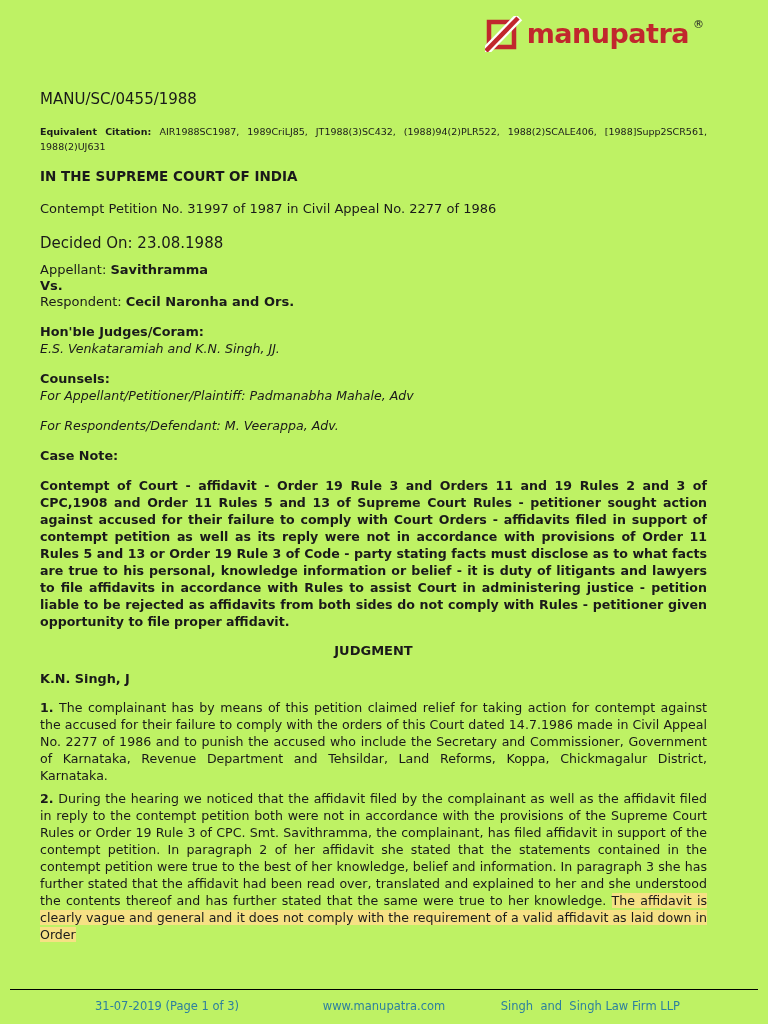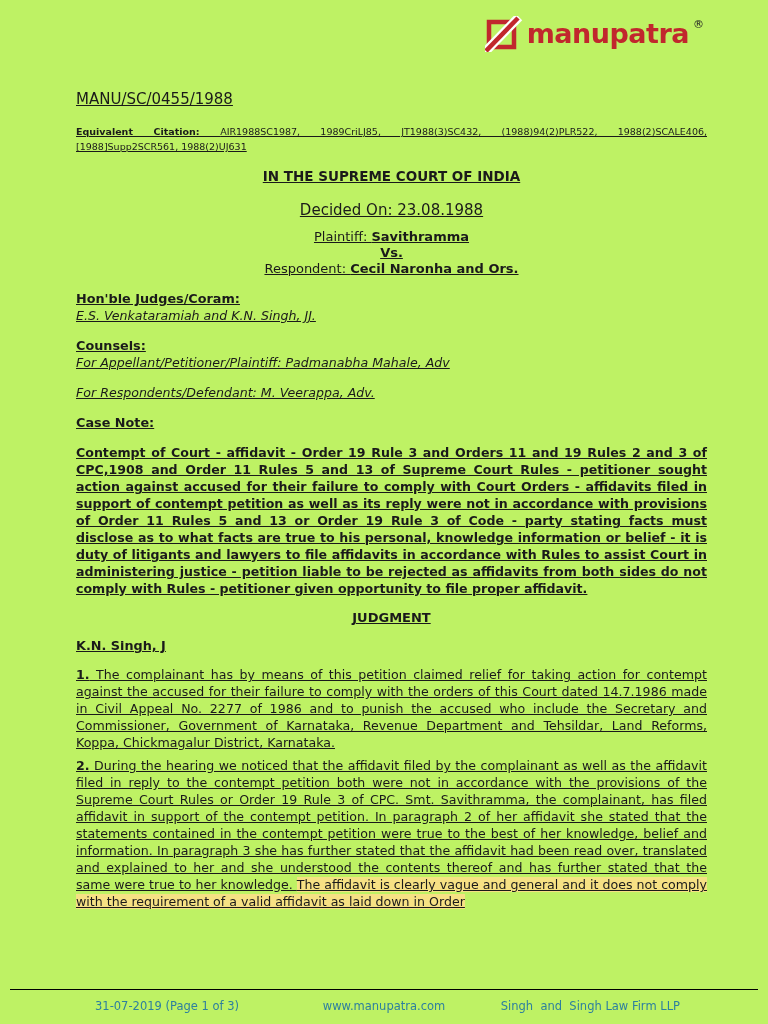--- a/index.html
+++ b/index.html
@@ -15,28 +15,28 @@
   .logo {
     position:absolute; top:16px; right:64px;
     display:flex; align-items:center; gap:4px;
   }
   .logo-brand {
     font-size:27px; font-weight:bold; letter-spacing:-0.5px;
     color:#c1272d; line-height:34px;
   }
   .logo-reg { font-size:11px; color:#222; vertical-align:top; position:relative; top:-10px; font-weight:normal; }
   
-  .content { padding:90px 61px 0 76px;text-decoration:underline; }
+  .content { padding:90px 61px 0 40px; }
   .docket { font-size:15px; margin:0 0 9px 0; font-weight:normal; }
   .citation {
     font-size:9.5px; line-height:15px; text-align:justify;
     margin:16px 0 14px 0; color:#1a1a1a;
   }
   .citation b { font-weight:bold; }
-  .center { text-align:center; }
+  .center { text-align:left; }
   .court-heading { font-size:13.5px; font-weight:bold; margin:0 0 17px 0; }
   .petition-line { font-size:13px; margin:0 0 18px 0; }
   .decided-line { font-size:15px; margin:0 0 10px 0; }
   .parties { font-size:13px; line-height:16px; margin:0 0 13px 0; }
   .b { font-weight:bold; }
   .i { font-style:italic; }
   .block { margin:0 0 13px 0; font-size:12.6px; line-height:17px; }
   .sec-heading { font-weight:bold; font-size:12.8px; }
   .case-note-text {
     font-weight:bold; text-align:justify;
@@ -76,25 +76,26 @@
   </div>
 
   <div class="content">
 
     <div class="docket">MANU/SC/0455/1988</div>
 
     <div class="citation"><b>Equivalent Citation: </b><span>AIR1988SC1987, 1989CriLJ85, JT1988(3)SC432, (1988)94(2)PLR522, 1988(2)SCALE406, [1988]Supp2SCR561, 1988(2)UJ631</span></div>
 
     <div class="center court-heading">IN THE SUPREME COURT OF INDIA</div>
 
+    <div class="center petition-line">Contempt Petition No. 31997 of 1987 in Civil Appeal No. 2277 of 1986</div>
 
     <div class="center decided-line">Decided On: 23.08.1988</div>
 
     <div class="center parties">
-      <div><span>Plaintiff: </span><span class="b">Savithramma</span></div>
+      <div><span>Appellant: </span><span class="b">Savithramma</span></div>
       <div class="b">Vs.</div>
       <div><span>Respondent: </span><span class="b">Cecil Naronha and Ors.</span></div>
     </div>
 
     <div class="block">
       <div class="sec-heading">Hon'ble Judges/Coram:</div>
       <div class="i">E.S. Venkataramiah and K.N. Singh, JJ.</div>
     </div>
 
     <div class="block">

